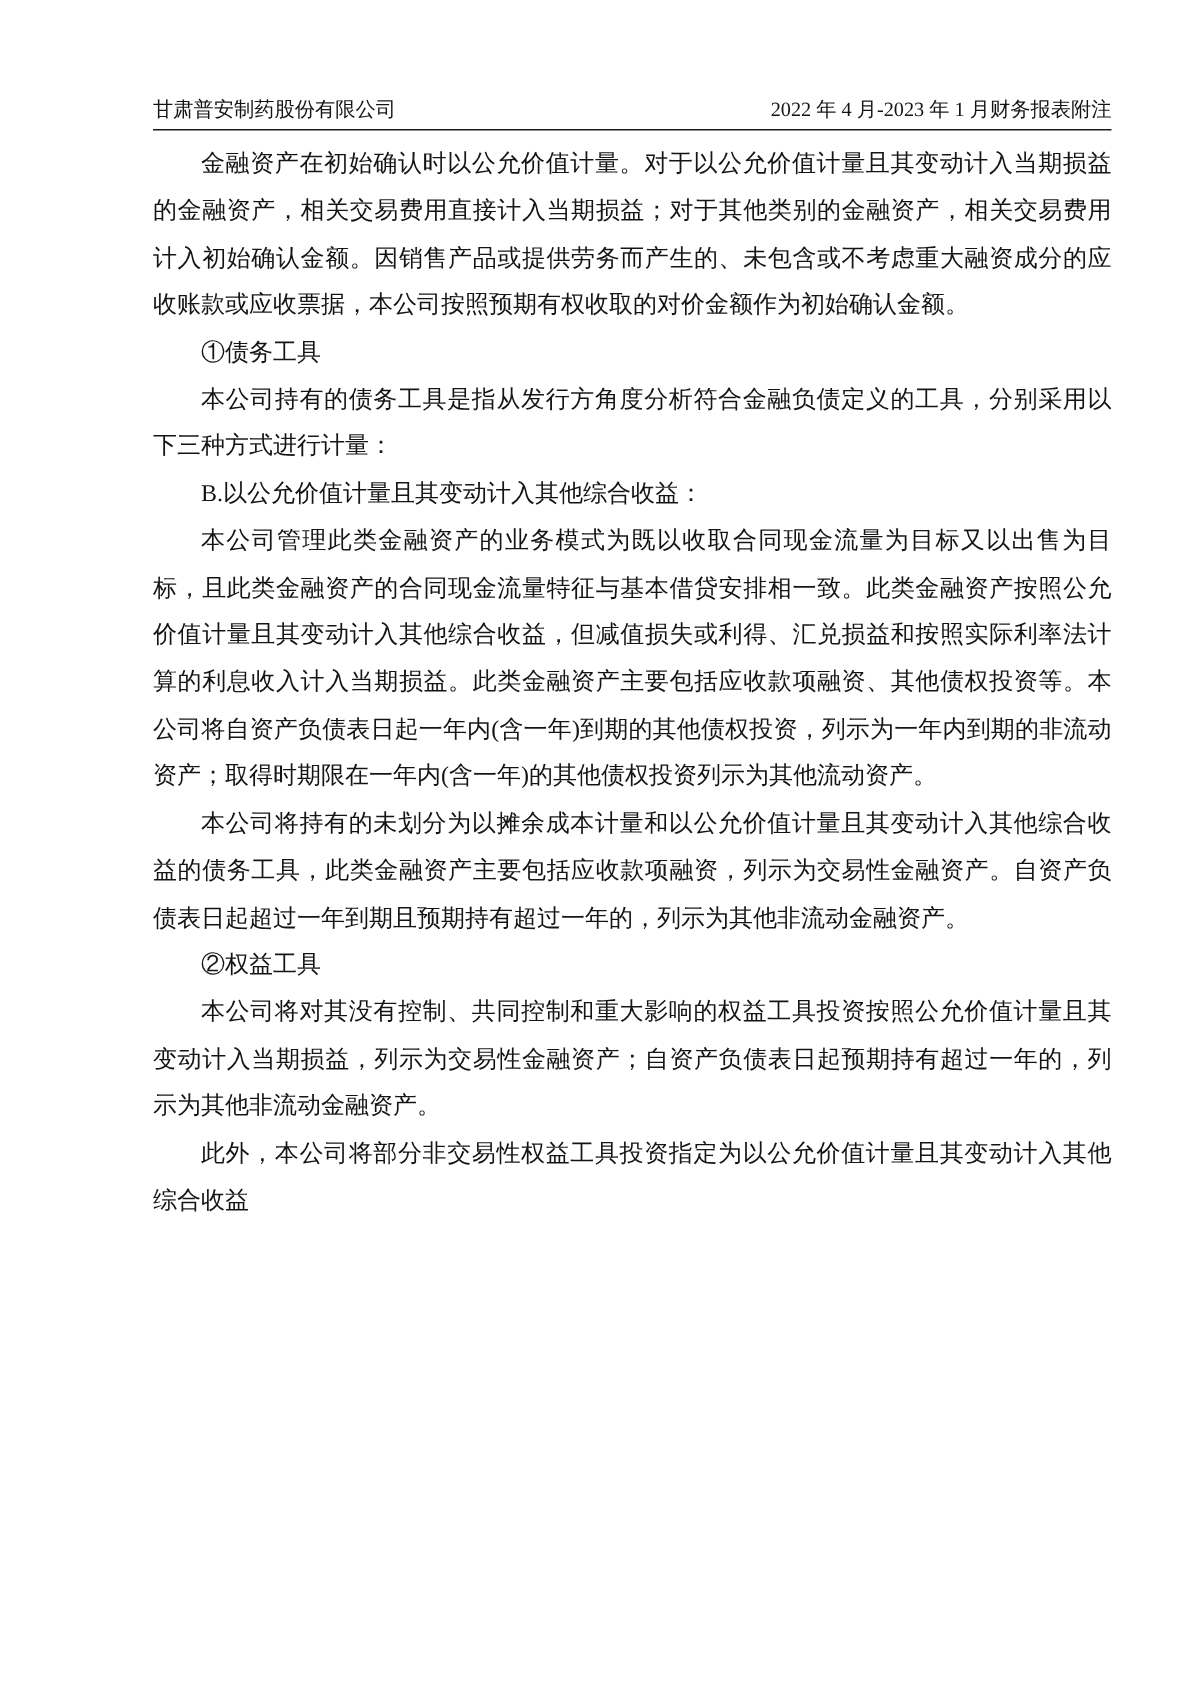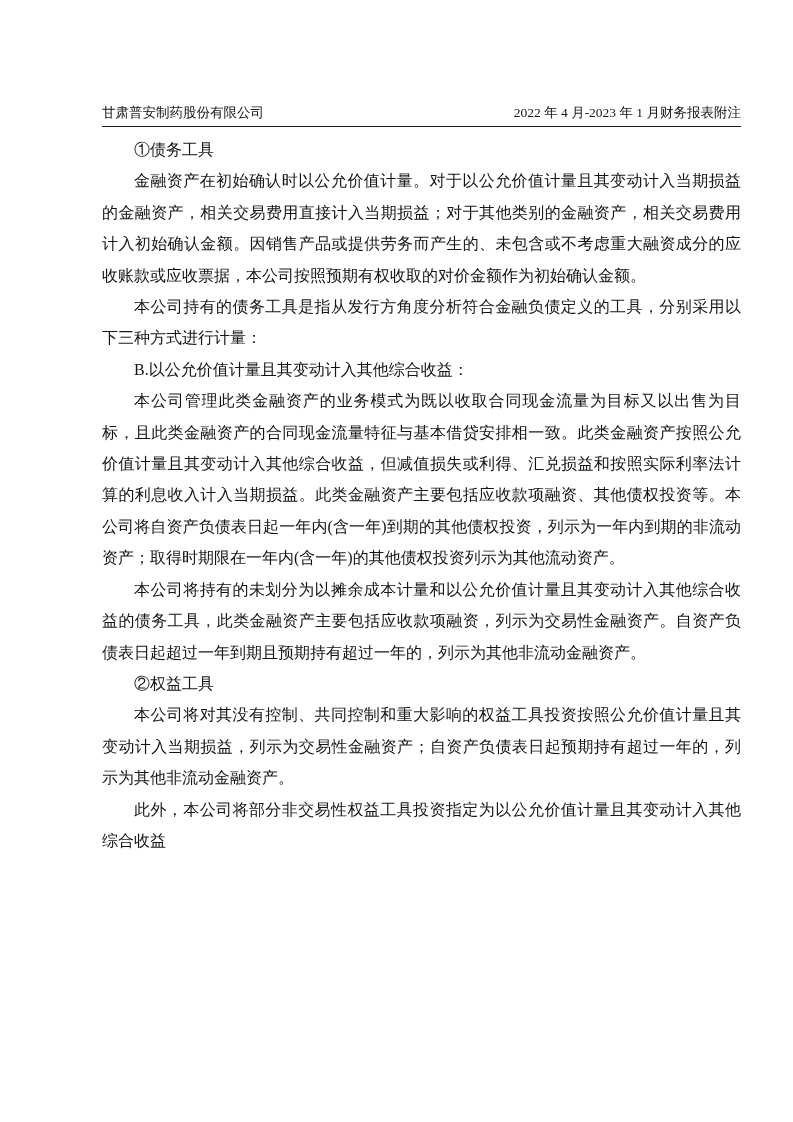--- a/index.html
+++ b/index.html
@@ -4,21 +4,20 @@
 <style>
   html, body { margin: 0; padding: 0; }
   .page {
     position: relative;
     width: 793px;
     height: 824px;
     background: #ffffff;
     overflow: hidden;
     font-family: "Liberation Serif", "DejaVu Serif", serif;
     color: #111111;
-    margin-top: 40px;
   }
   .header {
     margin: 0 52px 0 102px;
     padding-top: 64px;
     display: flex;
     justify-content: space-between;
     align-items: flex-end;
     font-size: 13.5px;
     line-height: 18px;
     color: #141414;
@@ -55,22 +54,22 @@
 
 <div class="page">
 
   <div class="header">
     <span>甘肃普安制药股份有限公司</span>
     <span>2022 年 4 月-2023 年 1 月财务报表附注</span>
   </div>
   <div class="header-rule"></div>
 
   <div class="doc-body">
+    <p>金融资产在初始确认时以公允价值计量。对于以公允价值计量且其变动计入当期损益的金融资产，相关交易费用直接计入当期损益；对于其他类别的金融资产，相关交易费用计入初始确认金额。因销售产品或提供劳务而产生的、未包含或不考虑重大融资成分的应收账款或应收票据，本公司按照预期有权收取的对价金额作为初始确认金额。</p>
     <p>①债务工具</p>
-    <p>金融资产在初始确认时以公允价值计量。对于以公允价值计量且其变动计入当期损益的金融资产，相关交易费用直接计入当期损益；对于其他类别的金融资产，相关交易费用计入初始确认金额。因销售产品或提供劳务而产生的、未包含或不考虑重大融资成分的应收账款或应收票据，本公司按照预期有权收取的对价金额作为初始确认金额。</p>
     <p>本公司持有的债务工具是指从发行方角度分析符合金融负债定义的工具，分别采用以下三种方式进行计量：</p>
     <p>B.以公允价值计量且其变动计入其他综合收益：</p>
     <p>本公司管理此类金融资产的业务模式为既以收取合同现金流量为目标又以出售为目标，且此类金融资产的合同现金流量特征与基本借贷安排相一致。此类金融资产按照公允价值计量且其变动计入其他综合收益，但减值损失或利得、汇兑损益和按照实际利率法计算的利息收入计入当期损益。此类金融资产主要包括应收款项融资、其他债权投资等。本公司将自资产负债表日起一年内(含一年)到期的其他债权投资，列示为一年内到期的非流动资产；取得时期限在一年内(含一年)的其他债权投资列示为其他流动资产。</p>
     <p>本公司将持有的未划分为以摊余成本计量和以公允价值计量且其变动计入其他综合收益的债务工具，此类金融资产主要包括应收款项融资，列示为交易性金融资产。自资产负债表日起超过一年到期且预期持有超过一年的，列示为其他非流动金融资产。</p>
     <p>②权益工具</p>
     <p>本公司将对其没有控制、共同控制和重大影响的权益工具投资按照公允价值计量且其变动计入当期损益，列示为交易性金融资产；自资产负债表日起预期持有超过一年的，列示为其他非流动金融资产。</p>
     <p>此外，本公司将部分非交易性权益工具投资指定为以公允价值计量且其变动计入其他综合收益</p>
   </div>
 
   <div class="footer">

